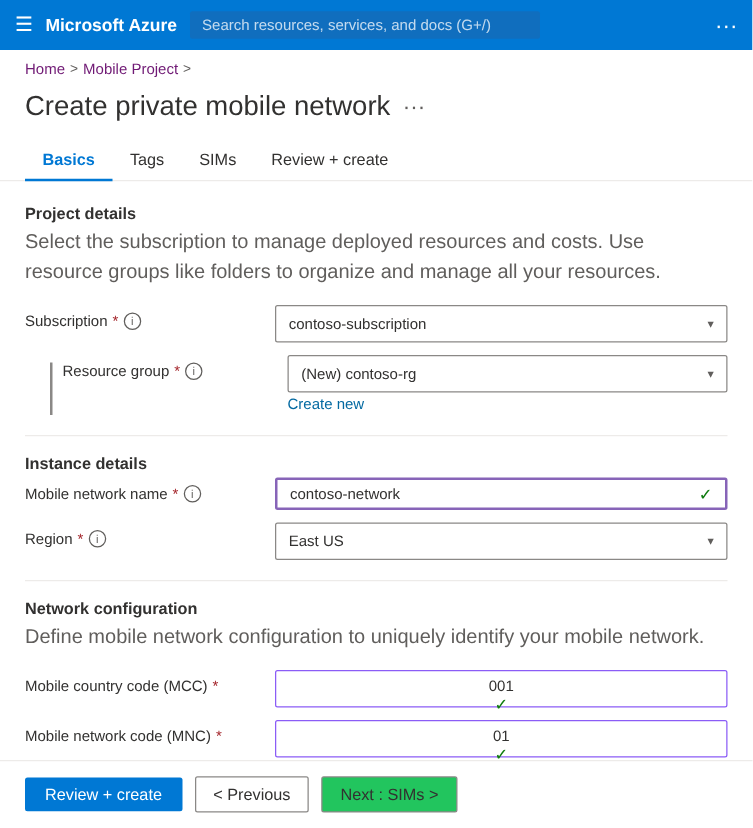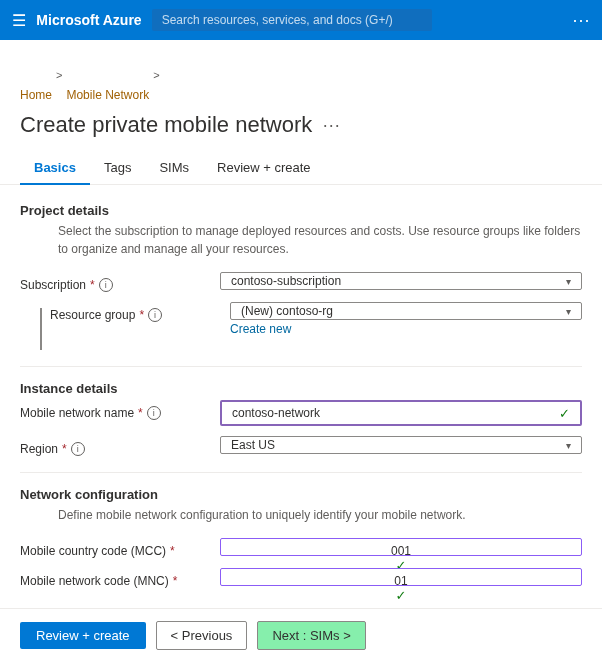--- a/index.html
+++ b/index.html
@@ -34,21 +34,21 @@
     
     .breadcrumb {
       display: flex;
       align-items: center;
       padding: 8px 20px 4px;
       font-size: 12px;
       color: #0078d4;
       gap: 4px;
     }
     .breadcrumb span { color: #323130; }
-    .breadcrumb a { color: #a16207; text-decoration: none; cursor: pointer; margin-top: 40px; }
+    .breadcrumb a { color: #701a75; text-decoration: none; cursor: pointer; }
     .breadcrumb .sep { color: #605e5c; font-size: 11px; }
 
     
     .page-title-row {
       display: flex;
       align-items: center;
       padding: 6px 20px 14px;
       gap: 10px;
     }
     .page-title {
@@ -85,25 +85,24 @@
     }
 
     
     .section-header {
       font-size: 13px;
       font-weight: 700;
       color: #323130;
       margin-bottom: 4px;
     }
     .section-desc {
-      font-size: 12px;
+      font-size: 16px;
       color: #605e5c;
       margin-bottom: 14px;
       line-height: 1.5;
-      margin-left: 38px;
     }
 
     
     .form-group {
       display: flex;
       align-items: flex-start;
       margin-bottom: 10px;
     }
     .form-label-col {
       width: 200px;
@@ -138,21 +137,21 @@
       border: 1px solid #8a8886;
       border-radius: 2px;
       padding: 5px 10px;
       font-size: 12px;
       background: #fff;
       color: #323130;
       display: flex;
       align-items: center;
       justify-content: space-between;
       cursor: pointer;
-      height: 18px;
+      height: 30px;
     }
     .dropdown .chevron { color: #605e5c; font-size: 10px; }
     .dropdown-validated {
       border-color: #8a8886;
     }
     .input-field {
       width: 100%;
       border: 2px solid #8764b8;
       border-radius: 2px;
       padding: 5px 10px;
@@ -226,21 +225,21 @@
       background: #fff;
       color: #323130;
       border: 1px solid #8a8886;
       border-radius: 2px;
       padding: 6px 14px;
       font-size: 13px;
       cursor: pointer;
       font-family: inherit;
     }
     .btn-next {
-      background: #86efac;
+      background: #22c55e;
       color: #323130;
       border: 1px solid #8a8886;
       border-radius: 2px;
       padding: 6px 14px;
       font-size: 13px;
       cursor: pointer;
       font-family: inherit;
     }
     .content-body { padding-bottom: 60px; }
   </style>
@@ -250,21 +249,21 @@
 <nav class="top-nav">
   <span class="hamburger-icon">☰</span>
   <span class="azure-logo">Microsoft Azure</span>
   <input class="search-bar" type="text" placeholder="Search resources, services, and docs (G+/)" style="">
   <span class="nav-dots">···</span>
 </nav>
 
 <div class="breadcrumb">
   <a>Home</a>
   <span class="sep">&gt;</span>
-  <a>Mobile Network</a>
+  <a>Mobile Project</a>
   <span class="sep">&gt;</span>
 </div>
 
 <div class="page-title-row">
   <h1 class="page-title">Create private mobile network</h1>
   <span class="title-dots">···</span>
 </div>
 
 <div class="tabs">
   <div class="tab active">Basics</div>

